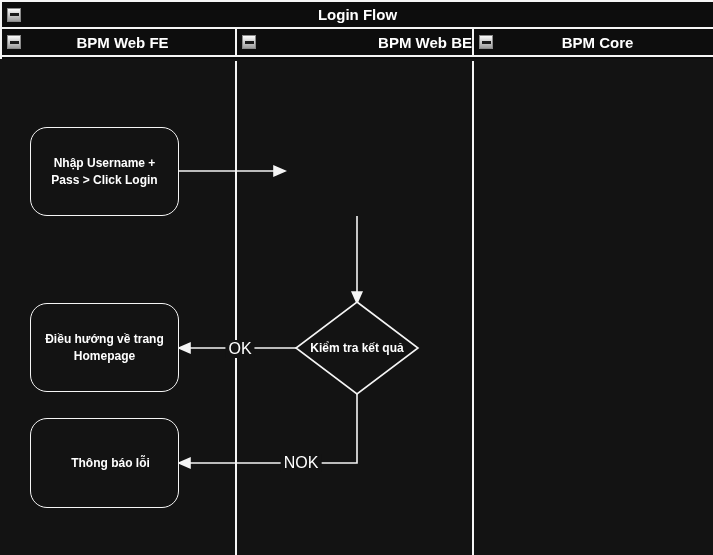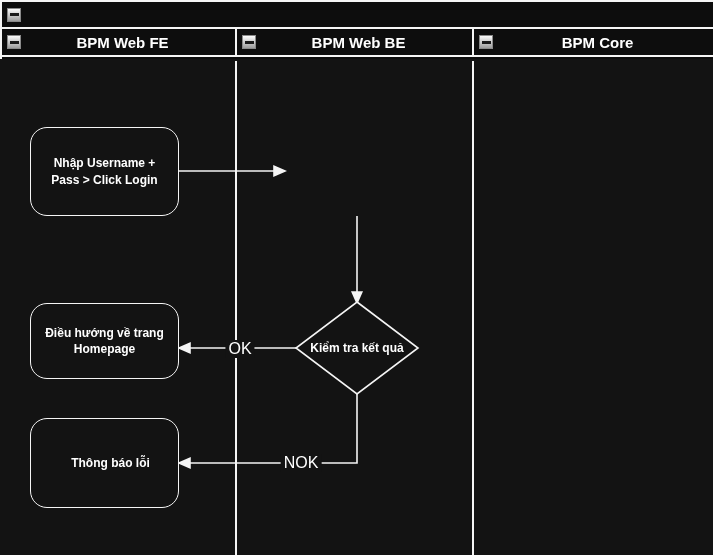--- a/index.html
+++ b/index.html
@@ -46,21 +46,21 @@
   .lane-header {
     position: relative;
     height: 28px;
     border-bottom: 2px solid #f5f5f5;
     display: flex;
     align-items: center;
     justify-content: center;
     background: #0d0d0d;
   }
   .lane-header.l1 { width: 235px; border-right: 2px solid #f5f5f5; }
-  .lane-header.l2 { width: 237px; border-right: 2px solid #f5f5f5; }
+  .lane-header.l2 { width: 237px; border-right: 2px solid #f5f5f5; justify-content: flex-end; }
   .lane-header.l3 { flex: 1; }
   .lane-header-label {
     font-weight: bold;
     font-size: 15px;
     margin-left: 8px;
   }
 
   .collapse-btn {
     position: absolute;
     left: 5px;
@@ -113,21 +113,21 @@
     justify-content: center;
     text-align: center;
     font-weight: bold;
     font-size: 12px;
     line-height: 1.35;
     padding: 6px 10px;
     cursor: default;
   }
   .node-nhap      { left: 30px;  top: 127px; width: 149px; height: 89px; }
   .node-call      { left: 285px; top: 126px; width: 145px; height: 90px; }
-  .node-homepage  { left: 30px;  top: 303px; width: 149px; height: 76px; }
+  .node-homepage  { left: 30px;  top: 303px; width: 149px; height: 89px; }
   .node-error     { left: 30px;  top: 418px; width: 149px; height: 90px; padding-left: 22px; }
 
   .diamond-label {
     position: absolute;
     left: 357px; top: 348px;
     transform: translate(-50%, -50%);
     font-weight: bold;
     font-size: 12px;
     white-space: nowrap;
     text-align: center;
@@ -155,20 +155,21 @@
     <div class="lane-body l1"></div>
     <div class="lane-body l2"></div>
     <div class="lane-body l3"></div>
   </div>
 
   <div class="pool-header">
     <div class="title-row">
       <span class="collapse-btn">
           <span class="minus"></span>
         </span>
+      <div class="pool-title">Login Flow</div>
     </div>
     <div class="lane-header-row">
       <div class="lane-header l1">
         <span class="collapse-btn">
             <span class="minus"></span>
           </span>
         <span class="lane-header-label">BPM Web FE</span>
       </div>
       <div class="lane-header l2">
         <span class="collapse-btn">

